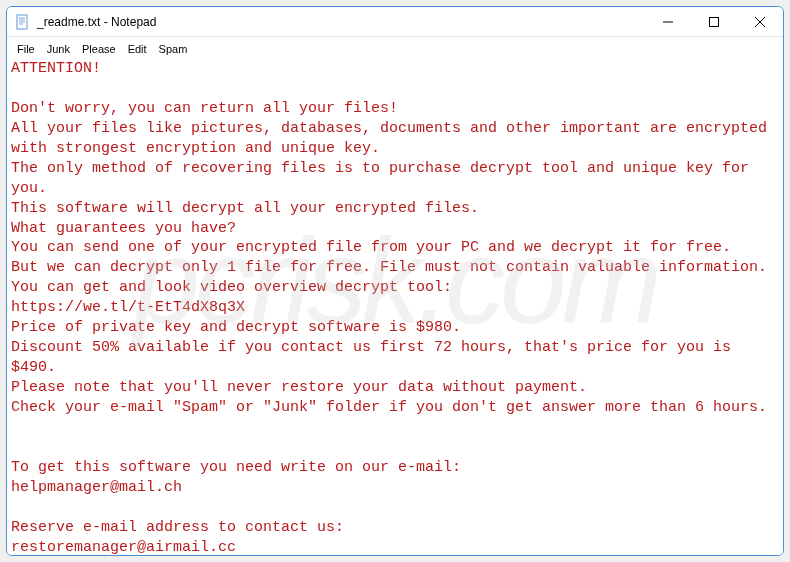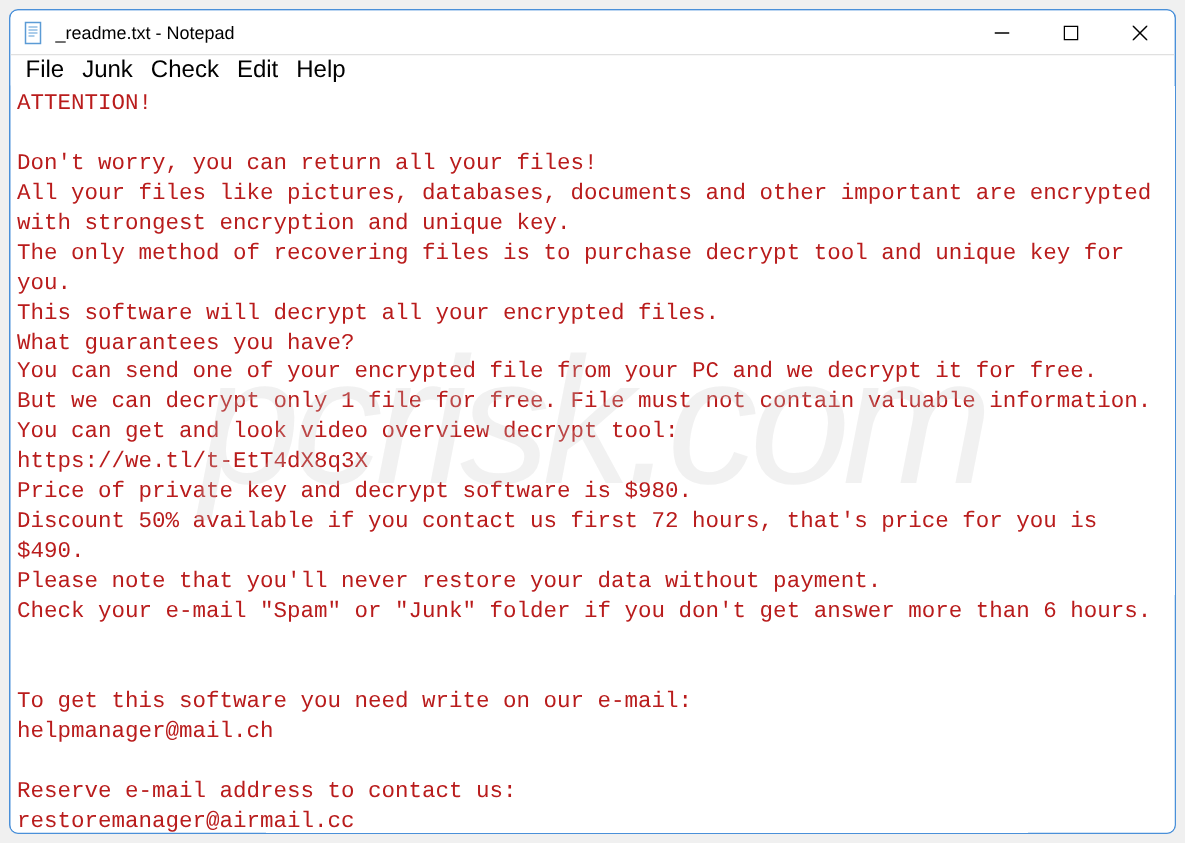--- a/index.html
+++ b/index.html
@@ -72,23 +72,23 @@
       height: 30px;
       display: flex;
       align-items: center;
       justify-content: center;
       cursor: pointer;
     }
     .menubar {
       height: 20px;
       background: #fff;
       display: flex;
-      align-items: center;
+      align-items: flex-end;
       padding: 0 4px;
-      font-size: 16px;
+      font-size: 11px;
     }
     .menu-item {
       padding: 2px 6px;
       cursor: pointer;
     }
     .content {
       flex: 1;
       background: #fff;
       padding: 2px 4px;
       font-family: Consolas, 'Courier New', monospace;
@@ -130,23 +130,23 @@
         <svg width="10" height="10" viewBox="0 0 10 10">
             <line x1="0" y1="0" x2="10" y2="10" stroke="#000" stroke-width="1"></line>
             <line x1="10" y1="0" x2="0" y2="10" stroke="#000" stroke-width="1"></line>
           </svg>
       </div>
     </div>
   </div>
   <div class="menubar">
     <div class="menu-item">File</div>
     <div class="menu-item">Junk</div>
-    <div class="menu-item">Check</div>
+    <div class="menu-item">Please</div>
     <div class="menu-item">Edit</div>
-    <div class="menu-item">Help</div>
+    <div class="menu-item">Spam</div>
   </div>
   <div class="content">ATTENTION!
 
 Don't worry, you can return all your files!
 All your files like pictures, databases, documents and other important are encrypted with strongest encryption and unique key.
 The only method of recovering files is to purchase decrypt tool and unique key for you.
 This software will decrypt all your encrypted files.
 What guarantees you have?
 You can send one of your encrypted file from your PC and we decrypt it for free.
 But we can decrypt only 1 file for free. File must not contain valuable information.

